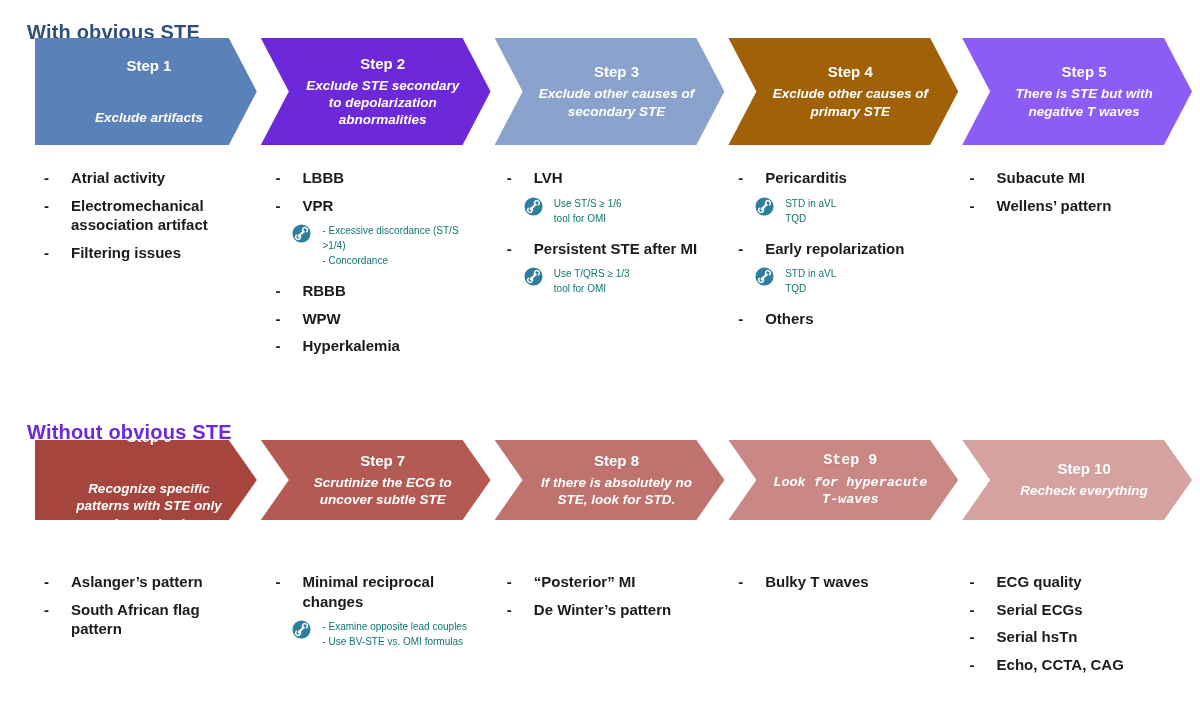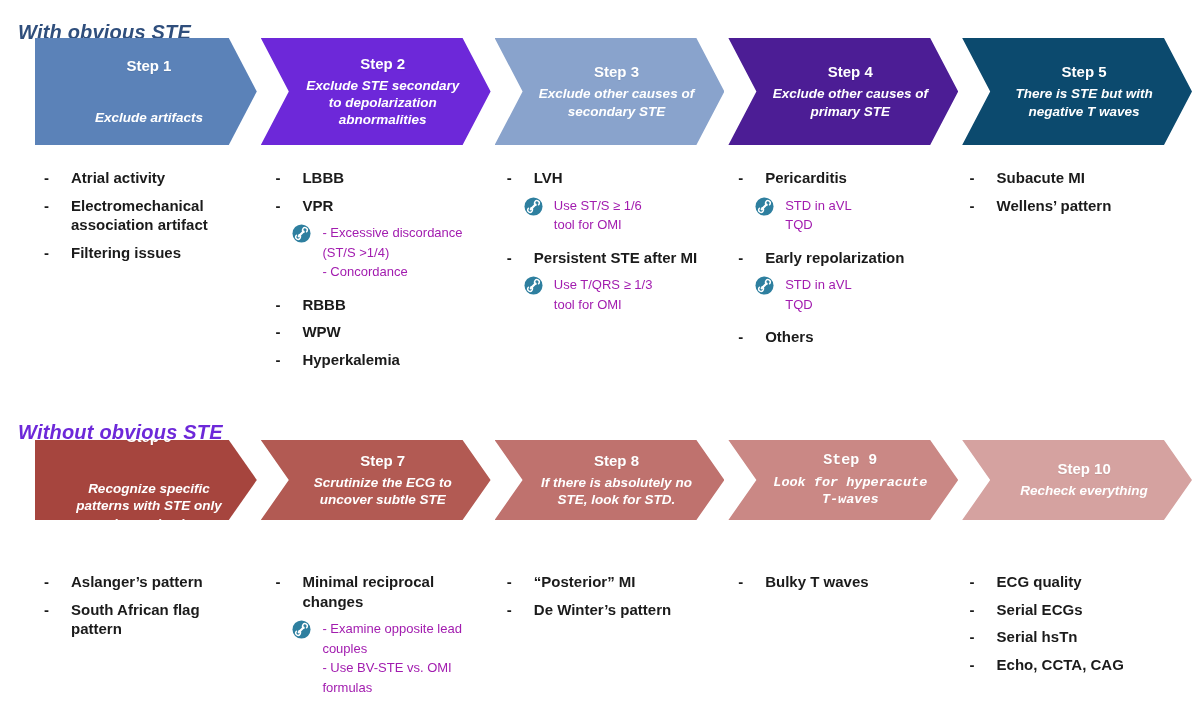--- a/index.html
+++ b/index.html
@@ -2,21 +2,21 @@
 <html><head>
 <meta charset="utf-8">
 <style>
   html,body{margin:0;padding:0;}
   body{
     width:1200px;height:724px;position:relative;overflow:hidden;
     background:#ffffff;font-family:"Liberation Sans",sans-serif;
     -webkit-font-smoothing:antialiased;
   }
   .section-title{
-    position:absolute;left:18px;font-size:20px;font-weight:bold;letter-spacing:.2px;font-style:italic;
+    position:absolute;left:27px;font-size:20px;font-weight:bold;letter-spacing:.2px;
   }
   .chevron-row{
     position:absolute;left:35px;width:1157px;display:flex;
   }
   .chevron{
     flex:1 1 0;position:relative;margin-right:4px;box-sizing:border-box;
     clip-path:polygon(0% 0%, calc(100% - 28px) 0%, 100% 50%, calc(100% - 28px) 100%, 0% 100%, 28px 50%);
     display:flex;flex-direction:column;justify-content:center;align-items:center;
     text-align:center;color:#fff;padding:4px 30px 4px 44px;
   }
@@ -32,46 +32,46 @@
     position:absolute;left:35px;width:1157px;display:grid;
     grid-template-columns:repeat(5,1fr);
   }
   .col{box-sizing:border-box;padding-right:14px;}
   .li{display:flex;margin-bottom:8px;font-size:15px;font-weight:600;color:#1b1b1b;line-height:1.3;}
   .li .dash{flex:none;width:36px;padding-left:9px;box-sizing:border-box;}
   .li .li-text{flex:1;}
   .tool{display:flex;margin:3px 0 13px 26px;}
   .tool .icon{flex:none;width:19px;height:19px;margin:1px 11px 0 0;}
   .tool .tool-text{
-    font-size:13px;font-weight:400;color:#a21caf;line-height:1.5;white-space:pre-line;
+    font-size:10px;font-weight:400;color:#0f766e;line-height:1.5;white-space:pre-line;
   }
 </style>
 </head>
 <body>
 
 <h2 class="section-title" style="top: 4px; color: rgb(47, 78, 124);">With obvious STE</h2>
 
 <div class="chevron-row" style="top:38px;height:107px;">
     <div class="chevron first" style="background: rgb(91, 130, 184);">
       <div class="step-label">Step 1</div>
       <div class="step-desc">Exclude artifacts</div>
     </div>
     <div class="chevron" style="background: #6d28d9;">
       <div class="step-label">Step 2</div>
       <div class="step-desc">Exclude STE secondary to depolarization abnormalities</div>
     </div>
     <div class="chevron" style="background: rgb(137, 163, 204);">
       <div class="step-label">Step 3</div>
       <div class="step-desc">Exclude other causes of secondary STE</div>
     </div>
-    <div class="chevron" style="background: #4c1d95;">
+    <div class="chevron" style="background: #a16207;">
       <div class="step-label">Step 4</div>
       <div class="step-desc">Exclude other causes of primary STE</div>
     </div>
-    <div class="chevron" style="background: #0c4a6e;">
+    <div class="chevron" style="background: #8b5cf6;">
       <div class="step-label">Step 5</div>
       <div class="step-desc">There is STE but with negative T waves</div>
     </div>
   </div>
 
 <div class="list-row" style="top:168px;">
     <div class="col">
       <div class="li">
         <span class="dash">-</span>
         <span class="li-text">Atrial activity</span>

